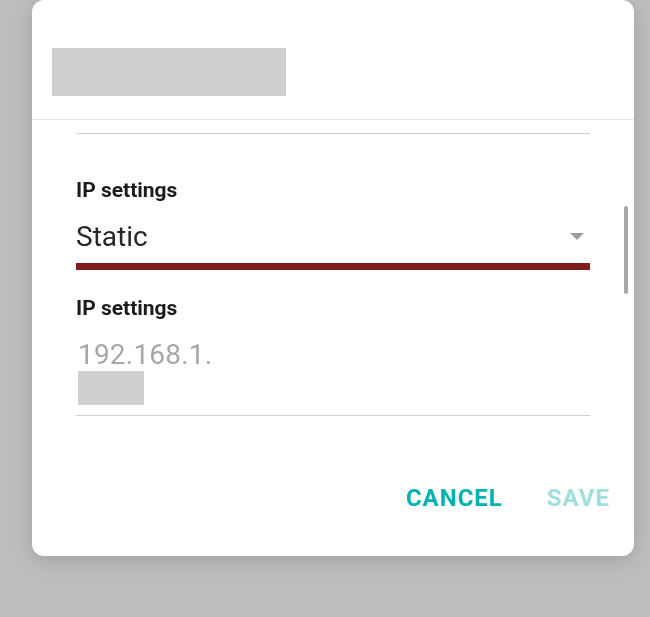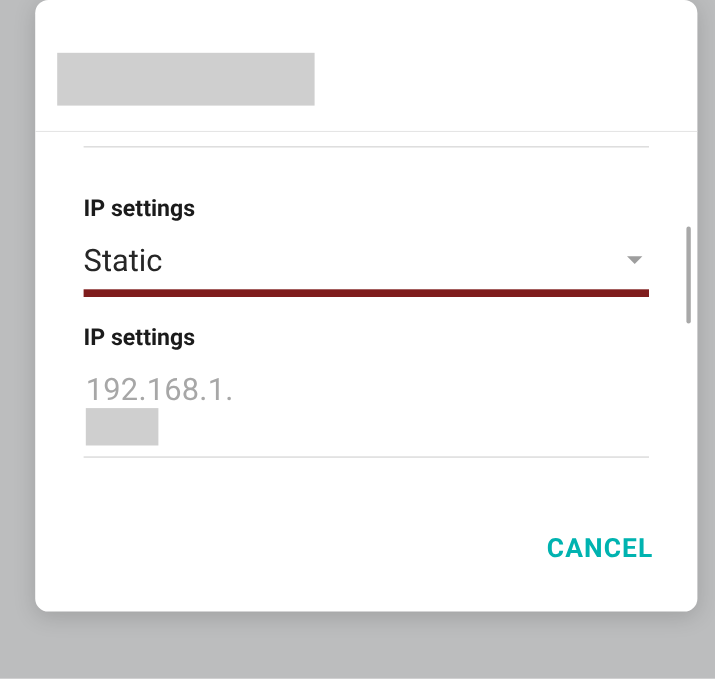--- a/index.html
+++ b/index.html
@@ -122,21 +122,21 @@
     }
     .footer {
       position: absolute;
       bottom: 0;
       left: 0;
       right: 0;
       height: 116px;
       display: flex;
       align-items: center;
       justify-content: flex-end;
-      padding-right: 40px;
+      padding-right: 24px;
       gap: 44px;
     }
     .btn {
       font-size: 24px;
       font-weight: 700;
       letter-spacing: 1px;
       background: none;
       border: none;
       cursor: pointer;
       font-family: inherit;
@@ -182,15 +182,16 @@
         <div>192.168.1.1</div>
       </div>
     </div>
 
   </div>
 
   <div class="scrollbar"></div>
 
   <div class="footer">
     <button class="btn btn-cancel">CANCEL</button>
+    <button class="btn btn-save">SAVE</button>
   </div>
 
 </div>
 
 </body></html>

